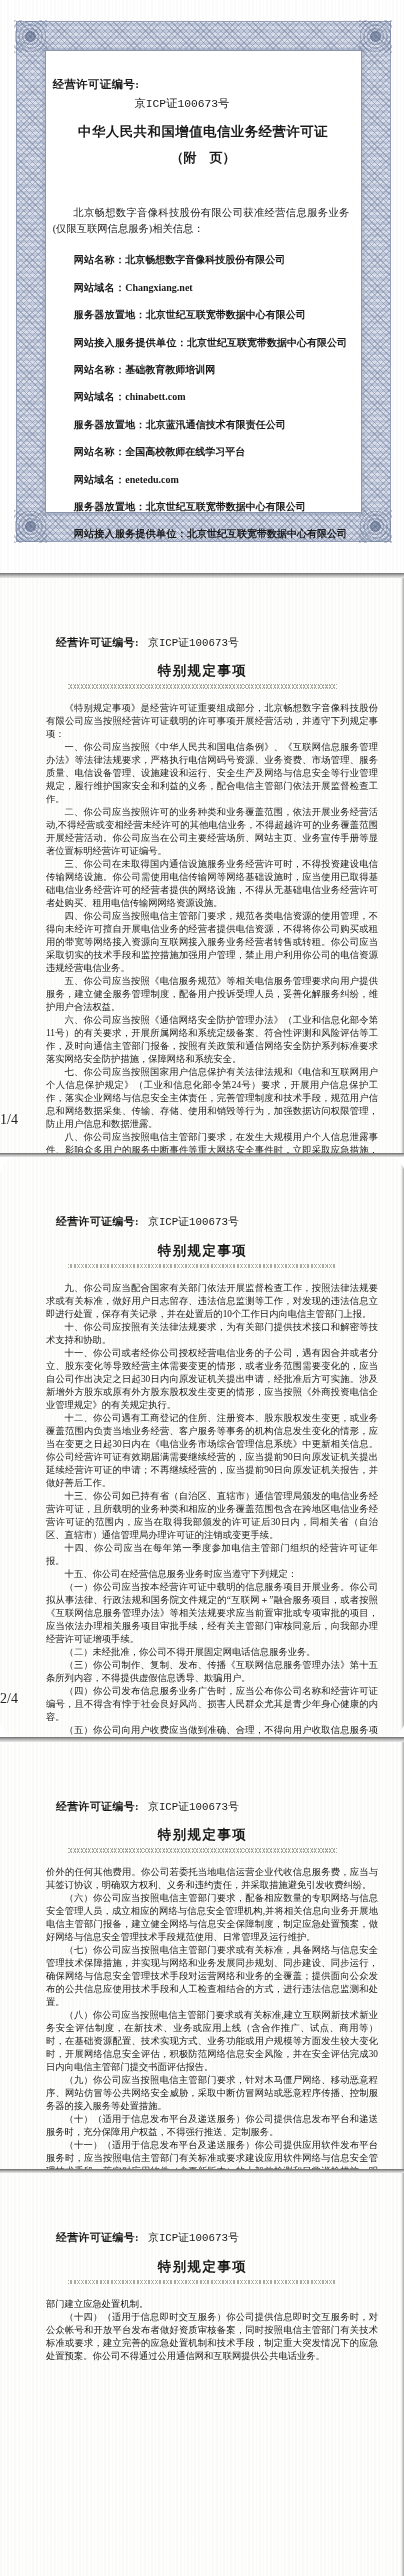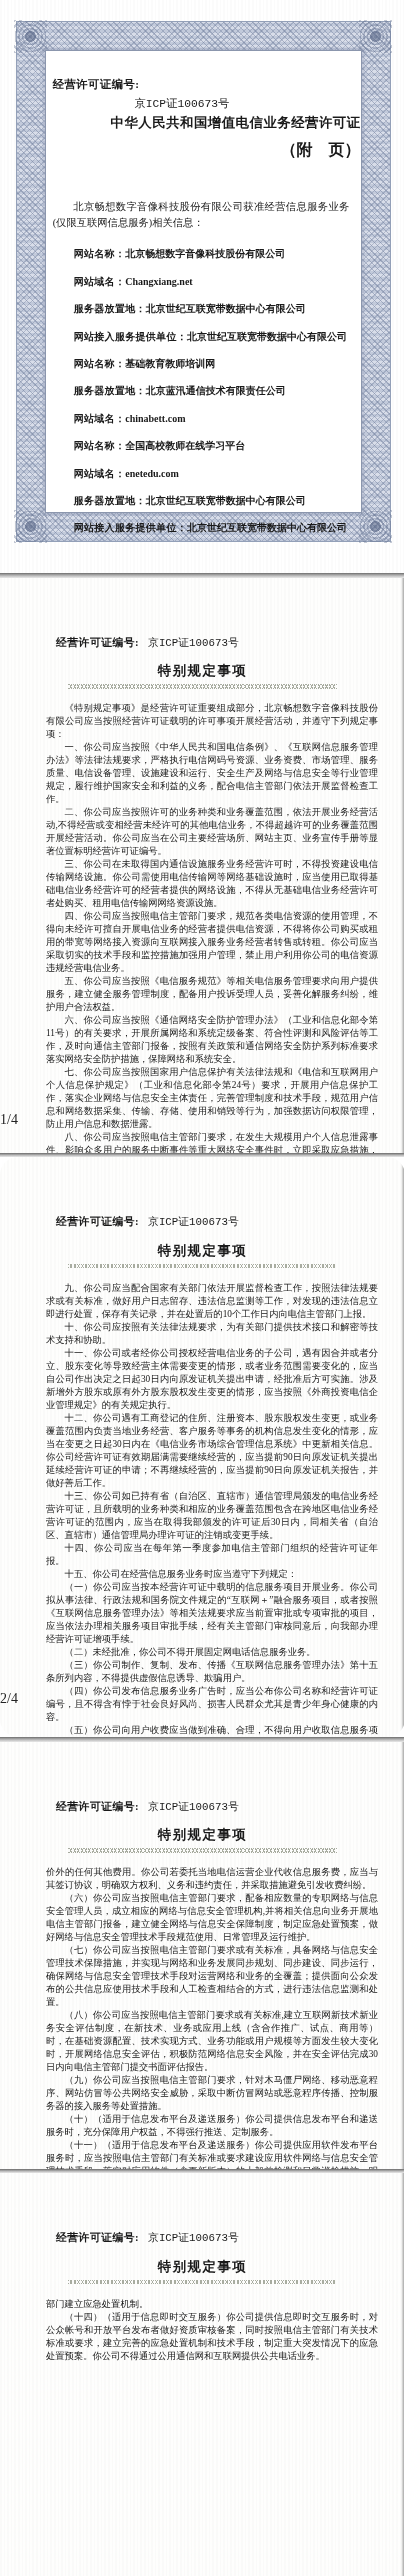--- a/index.html
+++ b/index.html
@@ -22,22 +22,22 @@
   .corner{position:absolute;width:33px;height:33px;
     background:
       radial-gradient(circle at 50% 50%,rgba(90,104,136,.55) 0 5.2px,rgba(90,104,136,0) 5.7px),
       repeating-radial-gradient(circle at 50% 50%,rgba(90,104,136,.35) 0 1.5px,rgba(255,255,255,0) 1.5px 3.6px);}
   .corner.tl{top:-2.1px;left:-2.1px;} .corner.tr{top:-2.1px;right:-2.1px;}
   .corner.bl{bottom:-2.1px;left:-2.1px;} .corner.br{bottom:-2.1px;right:-2.1px;}
   .frame-inner{position:absolute;inset:28px;background:#fff;border:1px solid #8b96ad;
     box-shadow:0 0 0 2.6px rgba(140,150,175,.28);padding:0;box-sizing:border-box;}
   .lic-label{display:block;font-size:11.3px;font-weight:700;letter-spacing:0.5px;margin:26px 0 0 7.2px;}
   .lic-no{display:block;font-size:11.3px;margin:4.1px 0 0 89px;font-family:"Liberation Mono","DejaVu Sans Mono",monospace;}
-  .cert-title{font-size:13.4px;font-weight:700;text-align:right;letter-spacing:0.5px;margin:3px 0 0;}
-  .cert-sub{font-size:16px;font-weight:700;text-align:right;margin:8.2px 0 0;}
+  .cert-title{font-size:13.4px;font-weight:700;text-align:center;letter-spacing:0.5px;margin:12px 0 0;}
+  .cert-sub{font-size:13px;font-weight:700;text-align:center;margin:8.2px 0 0;}
   .cert-intro{font-size:10.3px;font-weight:400;line-height:16px;margin:38px 11.3px 0 7.2px;text-indent:2em;text-align:justify;}
   .entries{margin:15.5px 11.3px 0 7.2px;}
   .entry{font-size:10px;font-weight:700;line-height:15px;margin:0 0 12.4px;text-indent:2.1em;text-align:justify;}
   .entry-label{letter-spacing:0.3px;}
   .entry-value{}
 
   
   .prov{background:#fefefd;}
   .prov::after{content:"";position:absolute;top:0;bottom:0;right:0;width:3.6px;
     background:linear-gradient(to right,rgba(120,120,120,0),rgba(105,105,105,.45) 60%,rgba(80,80,80,.6));}
@@ -72,22 +72,22 @@
         <span class="lic-no">京ICP证100673号</span>
         <h1 class="cert-title">中华人民共和国增值电信业务经营许可证</h1>
         <div class="cert-sub">（附　页）</div>
         <p class="cert-intro">北京畅想数字音像科技股份有限公司获准经营信息服务业务(仅限互联网信息服务)相关信息：</p>
         <div class="entries">
             <p class="entry"><span class="entry-label">网站名称：</span><span class="entry-value">北京畅想数字音像科技股份有限公司</span></p>
             <p class="entry"><span class="entry-label">网站域名：</span><span class="entry-value">Changxiang.net</span></p>
             <p class="entry"><span class="entry-label">服务器放置地：</span><span class="entry-value">北京世纪互联宽带数据中心有限公司</span></p>
             <p class="entry"><span class="entry-label">网站接入服务提供单位：</span><span class="entry-value">北京世纪互联宽带数据中心有限公司</span></p>
             <p class="entry"><span class="entry-label">网站名称：</span><span class="entry-value">基础教育教师培训网</span></p>
+            <p class="entry"><span class="entry-label">网站域名：</span><span class="entry-value">chinabett.com</span></p>
             <p class="entry"><span class="entry-label">服务器放置地：</span><span class="entry-value">北京蓝汛通信技术有限责任公司</span></p>
-            <p class="entry"><span class="entry-label">网站域名：</span><span class="entry-value">chinabett.com</span></p>
             <p class="entry"><span class="entry-label">网站名称：</span><span class="entry-value">全国高校教师在线学习平台</span></p>
             <p class="entry"><span class="entry-label">网站域名：</span><span class="entry-value">enetedu.com</span></p>
             <p class="entry"><span class="entry-label">服务器放置地：</span><span class="entry-value">北京世纪互联宽带数据中心有限公司</span></p>
             <p class="entry"><span class="entry-label">网站接入服务提供单位：</span><span class="entry-value">北京世纪互联宽带数据中心有限公司</span></p>
           </div>
       </div>
     </div>
   </section>
 
   <div class="divider"></div>

